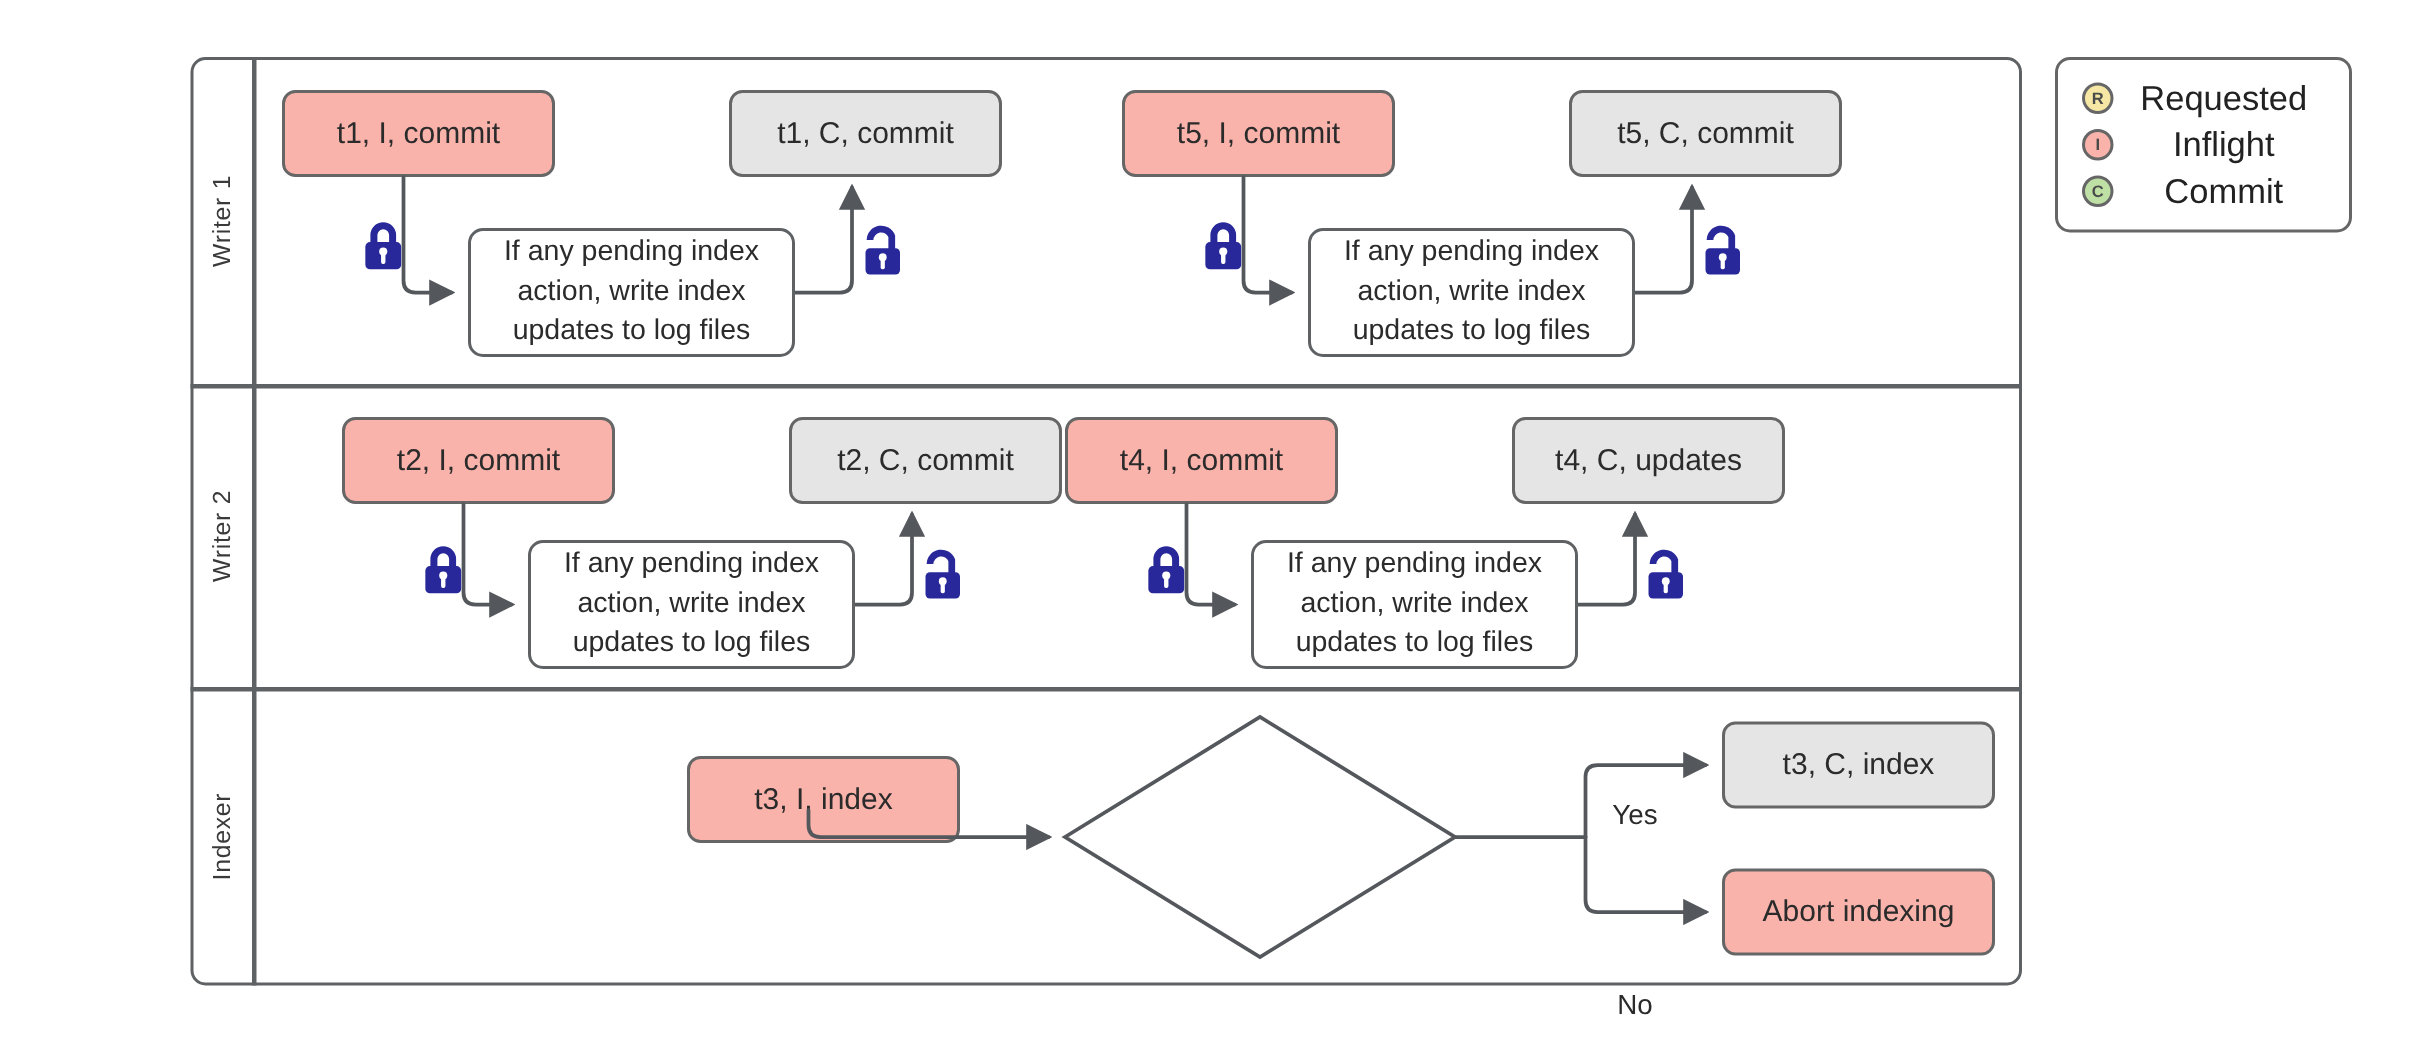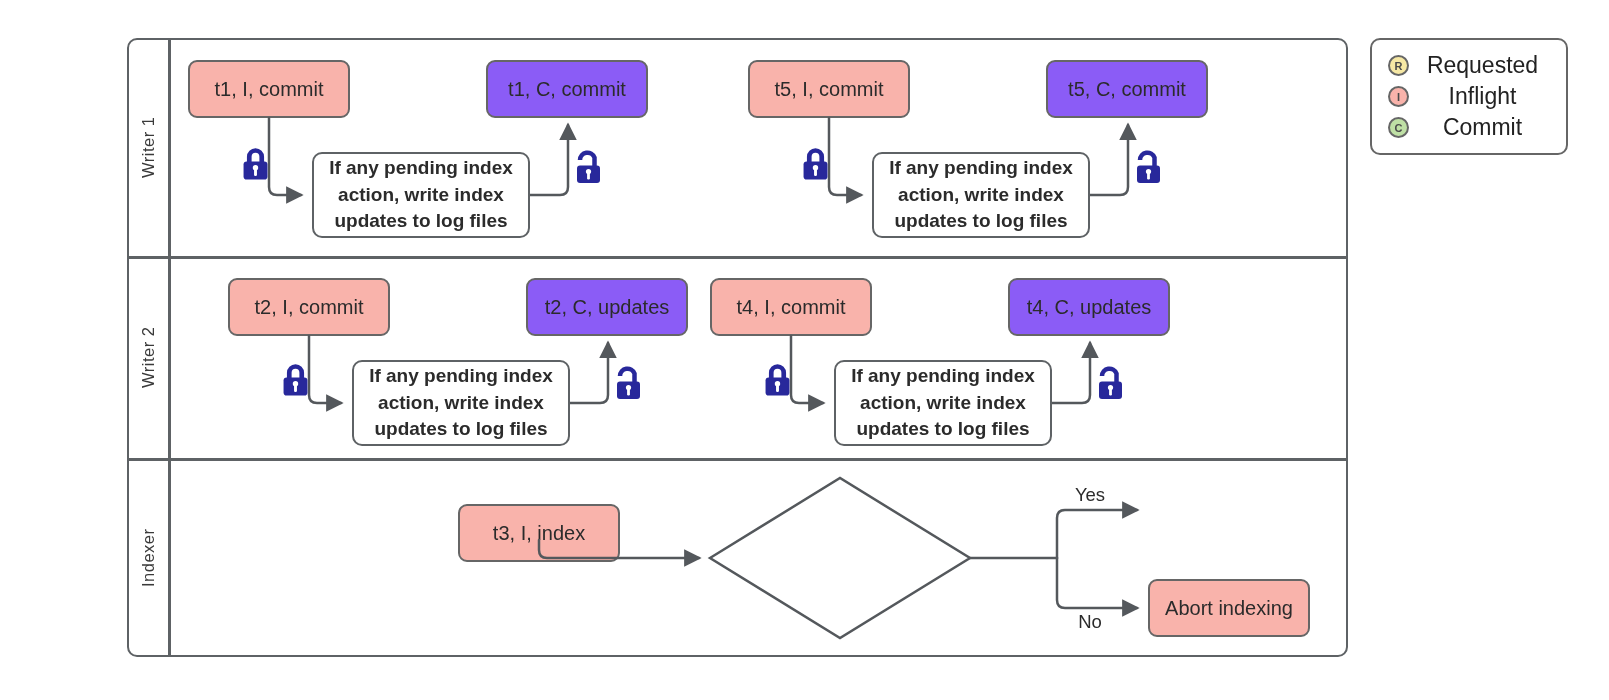--- a/index.html
+++ b/index.html
@@ -14,39 +14,39 @@
   }
   .hdiv{position:absolute;left:127px;width:1221px;height:2.5px;background:#5e6265;}
   .vdiv{position:absolute;left:168px;top:38px;width:2.5px;height:619px;background:#5e6265;}
   .lane-label{
     position:absolute;left:127px;width:43px;display:flex;align-items:center;justify-content:center;
     writing-mode:vertical-rl;transform:rotate(180deg);
     font-size:16.5px;letter-spacing:.5px;color:#3a3a3a;
   }
   
   .state{
-    position:absolute;width:162px;height:58px;box-sizing:border-box;
+    position:absolute;width:182px;height:58px;box-sizing:border-box;
     border:2.5px solid #666666;border-radius:9px;
     display:flex;align-items:center;justify-content:center;
     font-size:20px;white-space:nowrap;
   }
   .inflight{background:#f9b3ab;}
-  .commit{background:#8b5cf6;}
+  .commit{background:#e5e5e5;}
   .requested{background:#f6e8a4;}
   .process{
     position:absolute;width:218px;height:86px;box-sizing:border-box;background:#ffffff;
     border:2.5px solid #5e6265;border-radius:10px;
     display:flex;align-items:center;justify-content:center;text-align:center;
-    font-size:19px;line-height:1.42;padding:2px 8px;z-index:2;font-weight:bold;
+    font-size:19px;line-height:1.42;padding:2px 8px;z-index:2;
   }
   .decision-text{
     position:absolute;left:725px;top:524px;width:230px;text-align:center;
     font-size:17px;line-height:1.35;z-index:2;
   }
-  .branch-label{position:absolute;width:60px;text-align:center;font-size:18.5px;z-index:3;}
+  .branch-label{position:absolute;width:60px;text-align:center;font-size:18.5px;z-index:3;margin-top:48px;}
   
   .legend{
     position:absolute;left:1370px;top:38px;width:198px;height:117px;box-sizing:border-box;
     background:#fff;border:2.5px solid #666666;border-radius:10px;
     display:flex;flex-direction:column;justify-content:center;gap:4px;padding:6px 10px 6px 16px;
   }
   .legend-row{display:flex;align-items:center;}
   .badge{
     width:21px;height:21px;border-radius:50%;border:2px solid #666666;box-sizing:border-box;
     display:flex;align-items:center;justify-content:center;
@@ -100,27 +100,28 @@
   <div class="lane-label" style="top:458px;height:199px">Indexer</div>
 
   <div class="state inflight" style="left:188px;top:60px">t1, I, commit</div>
   <div class="state commit" style="left:486px;top:60px">t1, C, commit</div>
   <div class="process" style="left:312px;top:152px">If any pending index action, write index updates to log files</div>
   <div class="state inflight" style="left:748px;top:60px">t5, I, commit</div>
   <div class="state commit" style="left:1046px;top:60px">t5, C, commit</div>
   <div class="process" style="left:872px;top:152px">If any pending index action, write index updates to log files</div>
 
   <div class="state inflight" style="left:228px;top:278px">t2, I, commit</div>
-  <div class="state commit" style="left:526px;top:278px">t2, C, updates</div>
+  <div class="state commit" style="left:526px;top:278px">t2, C, commit</div>
   <div class="process" style="left:352px;top:360px">If any pending index action, write index updates to log files</div>
   <div class="state inflight" style="left:710px;top:278px">t4, I, commit</div>
   <div class="state commit" style="left:1008px;top:278px">t4, C, updates</div>
   <div class="process" style="left:834px;top:360px">If any pending index action, write index updates to log files</div>
 
   <div class="state inflight" style="left:458px;top:504px">t3, I, index</div>
+  <div class="state commit" style="left:1148px;top:481px">t3, C, index</div>
   <div class="state inflight" style="left:1148px;top:579px">Abort indexing</div>
   <div class="branch-label" style="left:1060px;top:484px">Yes</div>
   <div class="branch-label" style="left:1060px;top:611px">No</div>
 
   <div class="lock" style="left:242px;top:146px"><svg width="27" height="36" viewBox="0 0 26 34">
         <path d="M7,17 V10 a6,6 0 0 1 12,0 V17" fill="none" stroke="#28289b" stroke-width="4.5"></path>
         <rect x="1.5" y="14.5" width="23" height="17.5" rx="3" fill="#28289b"></rect>
         <circle cx="13" cy="20.5" r="2.6" fill="#fff"></circle>
         <rect x="11.6" y="21.5" width="2.8" height="7" rx="1.2" fill="#fff"></rect>
       </svg></div>

